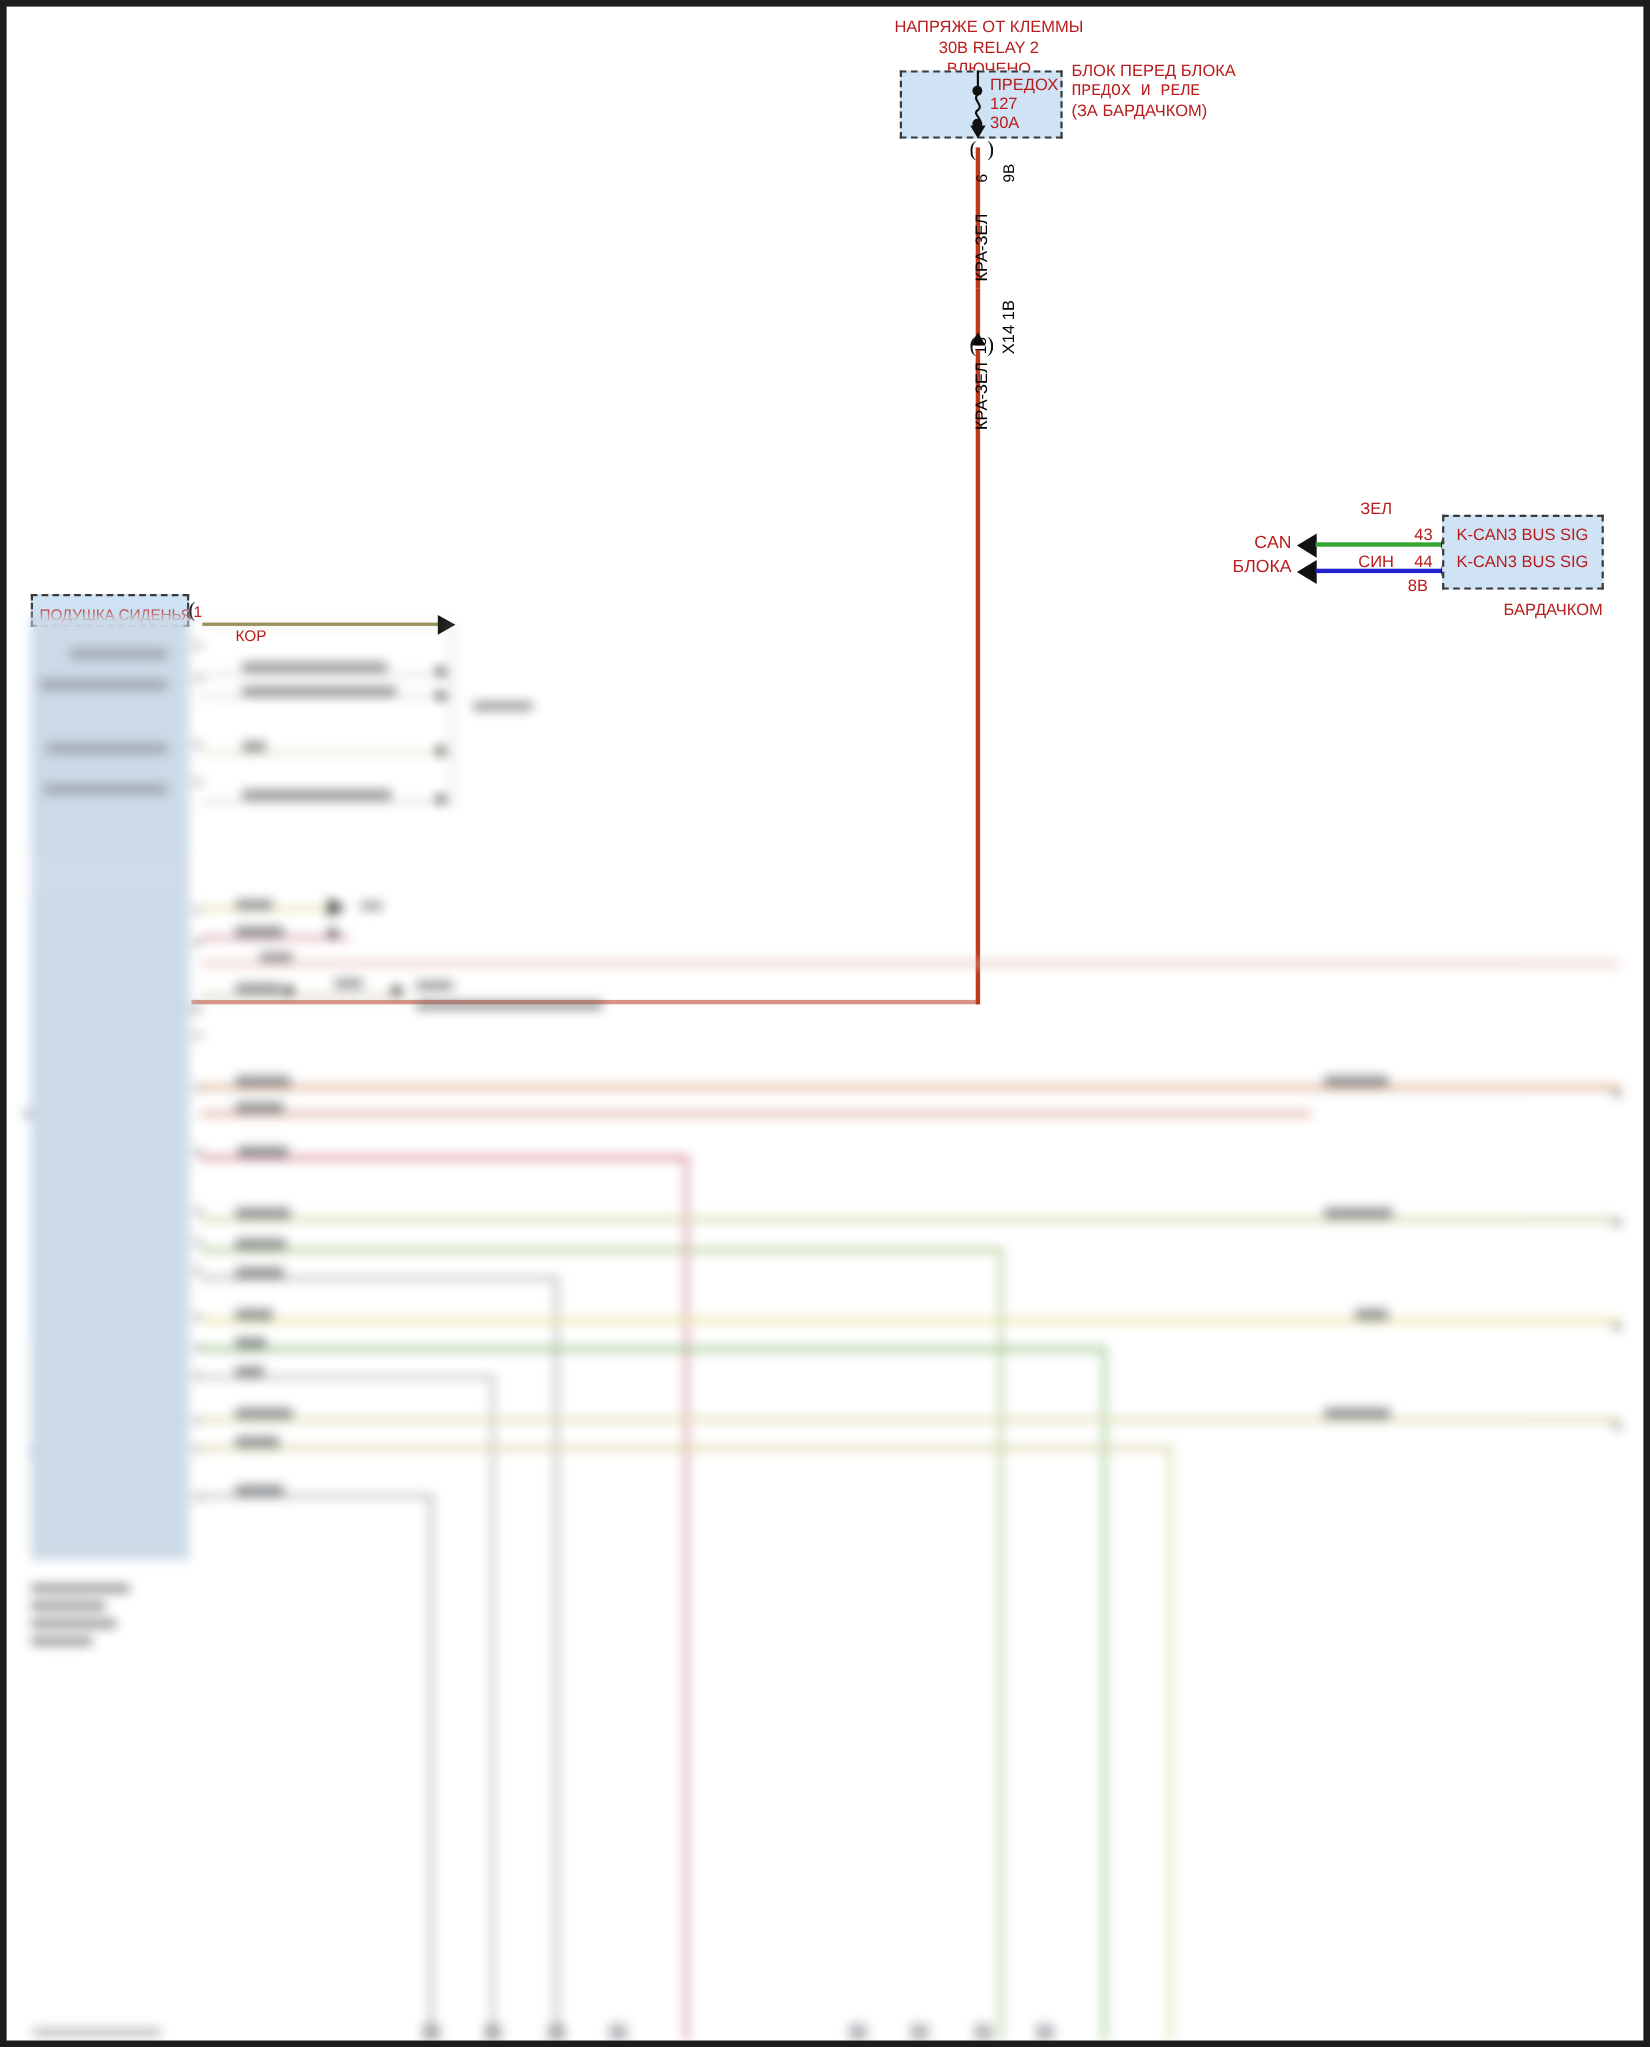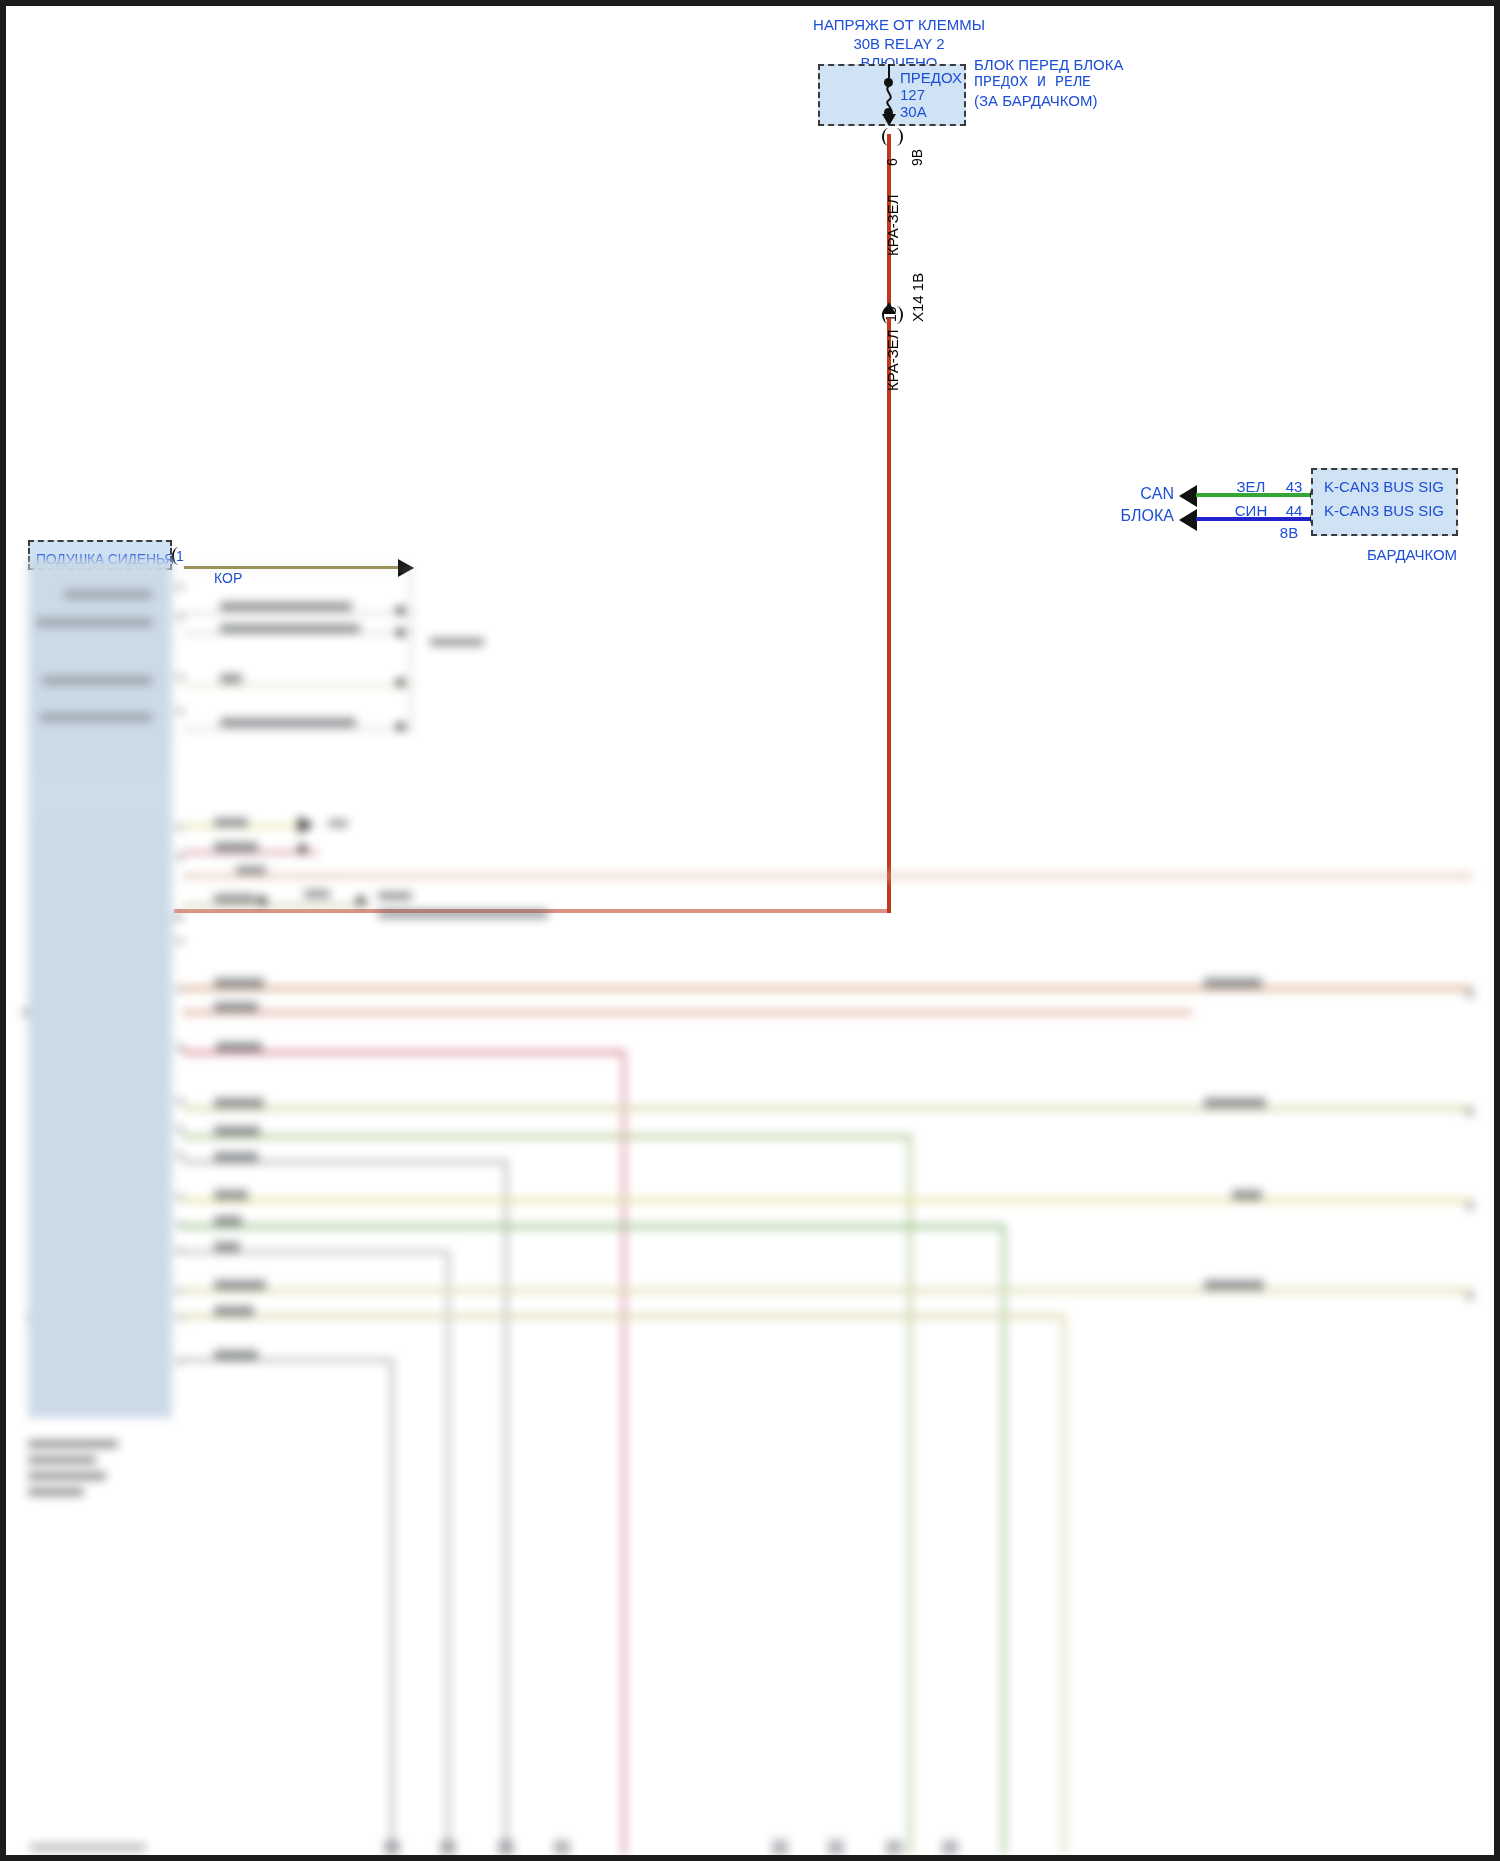--- a/index.html
+++ b/index.html
@@ -23,21 +23,21 @@
   }
 
   .canvas{
     position:absolute;left:6px;top:6px;
     width:1488px;height:1849px;
     background:#fff;
     overflow:hidden;
   }
 
   
-  .txt{position:absolute;white-space:pre;color:#1d4ed8;font-size:15px;line-height:1.22;}
+  .txt{position:absolute;white-space:pre;color:#b91c1c;font-size:15px;line-height:1.22;}
   .txt.c{text-align:center;transform:translateX(-50%);}
   .txt.r{text-align:right;transform:translateX(-100%);}
   .vtxt{position:absolute;white-space:pre;color:#000;font-size:15px;
         transform-origin:0 0;transform:rotate(-90deg);}
 
   .box{position:absolute;box-sizing:border-box;background:#cfe3f5;
        border:2px dashed #3a3a3a;}
 
   .wire{position:absolute;}
   .wv{width:3px;}
@@ -146,21 +146,21 @@
 
     <div class="vtxt" style="left:878px;top:385px;font-size:15px;">КРА-ЗЕЛ</div>
 
     <div class="wire wh" style="left:168px;top:903px;width:717px;height:4px;background:#c0391b;opacity:.55;"></div>
 
     <div class="txt r" style="left:1168px;top:478px;font-size:16px;">CAN</div>
     <div class="txt r" style="left:1168px;top:500px;font-size:16px;">БЛОКА</div>
 
     <div class="arrow-left" style="left:1173px;top:479px;"></div>
     <div class="wire wh" style="left:1190px;top:487px;width:116px;height:4px;background:#34a634;"></div>
-    <div class="txt c" style="left:1245px;top:472px;font-size:15px;text-align:center;">ЗЕЛ</div>
+    <div class="txt c" style="left:1245px;top:448px;font-size:15px;text-align:center;">ЗЕЛ</div>
     <div class="txt c" style="left:1288px;top:472px;font-size:15px;">43</div>
     <div class="conn" style="left:1304px;top:478px;"></div>
     <div class="wire wv" style="left:1314px;top:478px;width:2px;height:20px;background:#111;"></div>
 
     <div class="arrow-left" style="left:1173px;top:503px;"></div>
     <div class="wire wh" style="left:1190px;top:511px;width:116px;height:4px;background:#2222cc;"></div>
     <div class="txt c" style="left:1245px;top:496px;font-size:15px;">СИН</div>
     <div class="txt c" style="left:1288px;top:496px;font-size:15px;">44</div>
     <div class="conn" style="left:1304px;top:502px;"></div>
     <div class="wire wv" style="left:1314px;top:502px;width:2px;height:20px;background:#111;"></div>

